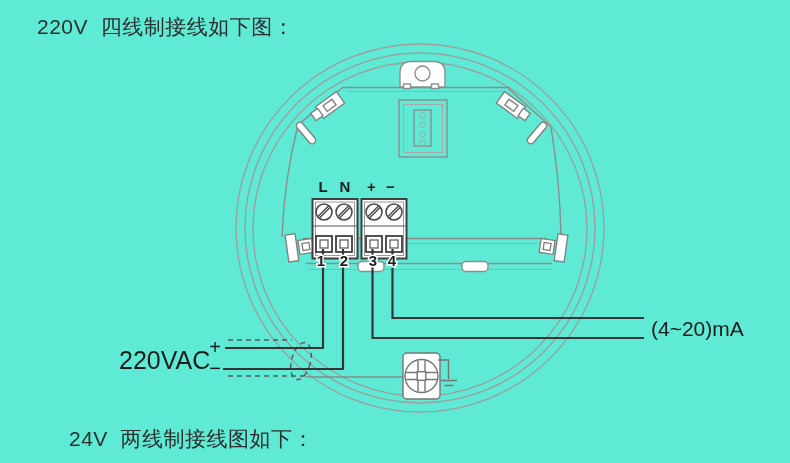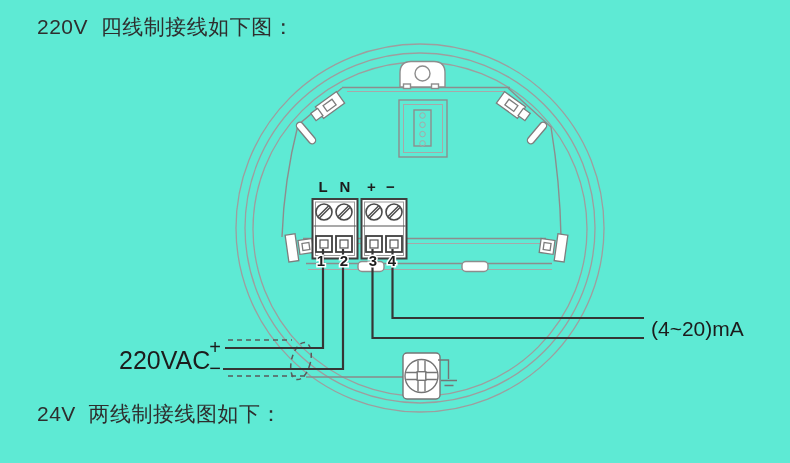--- a/index.html
+++ b/index.html
@@ -1,21 +1,21 @@
 <!DOCTYPE html>
 <html><head>
 <meta charset="utf-8">
 <style>
   html,body{margin:0;padding:0;background:#ffffff;}
   .page{position:relative;width:790px;height:463px;background:#5eead4;overflow:hidden;
         font-family:"Liberation Sans",sans-serif;padding-left:31px;}
   .caption{position:absolute;left:37px;color:#2e2e2e;font-size:21px;line-height:24px;
            white-space:pre;letter-spacing:0.5px;}
   .caption.top{top:15px;}
-  .caption.bottom{top:402px;}
+  .caption.bottom{top:427px;margin-left:32px;}
   svg{position:absolute;left:0;top:0;}
   .c1{fill:none;stroke:#9e9e9e;stroke-width:1.3;}
   .bl{fill:none;stroke:#8d8d8d;stroke-width:1.4;}
   .blthin{fill:none;stroke:#a8a8a8;stroke-width:1;}
   .wfill{fill:#ffffff;stroke:#8d8d8d;stroke-width:1.4;}
   .clip{fill:#ffffff;stroke:#7d7d7d;stroke-width:1.3;}
   .blk{fill:#ffffff;stroke:#3f3f3f;stroke-width:2;}
   .blkin{fill:none;stroke:#9a9a9a;stroke-width:1;}
   .scr{fill:#ffffff;stroke:#4a4a4a;stroke-width:1.6;}
   .scrl{fill:none;stroke:#4a4a4a;stroke-width:1.4;}

